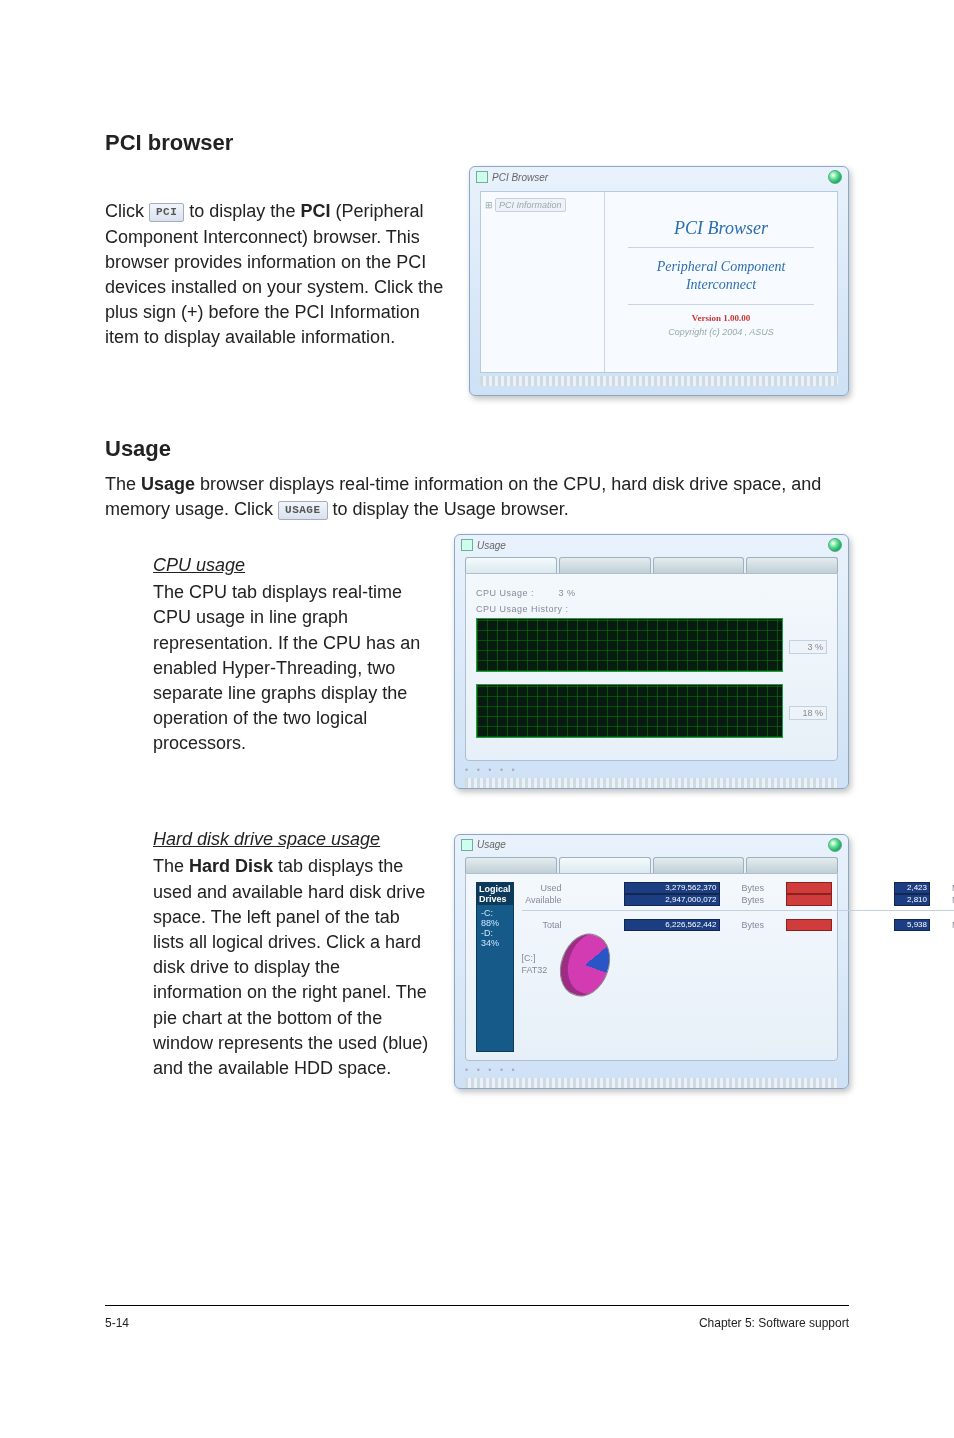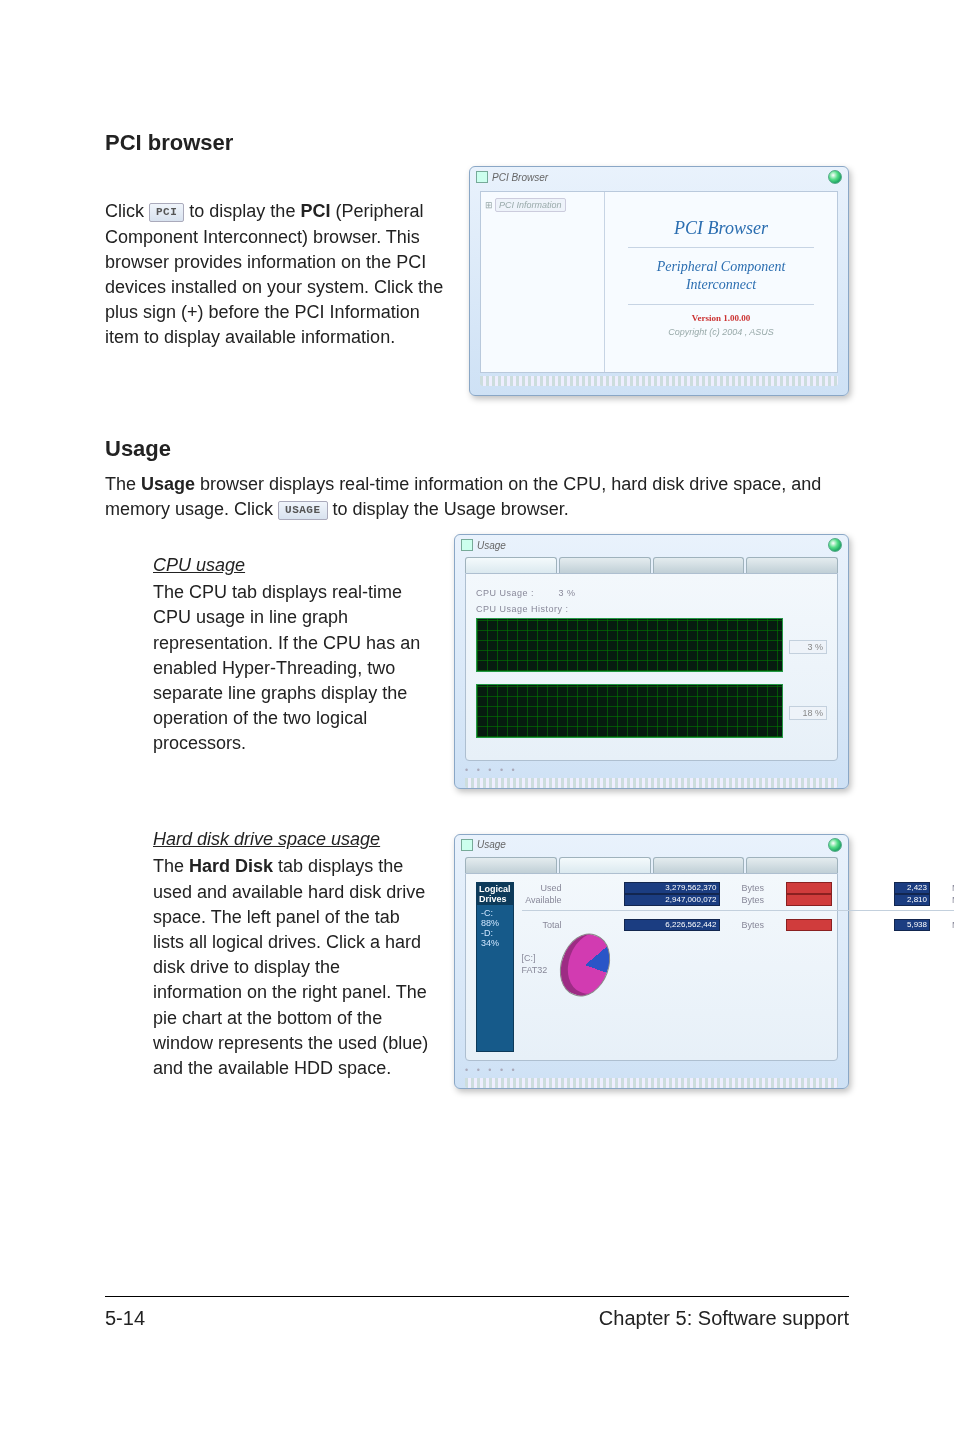--- a/index.html
+++ b/index.html
@@ -256,21 +256,21 @@
   
   .footer {
     position: absolute;
     bottom: 40px;
     left: 105px;
     right: 105px;
     border-top: 1px solid #000;
     padding-top: 10px;
     display: flex;
     justify-content: space-between;
-    font-size: 20px;
+    font-size: 12px;
     color: #222;
   }
 </style>
 </head>
 <body>
 
 <div class="page">
 
   <h3>PCI browser</h3>
   <div class="row">

